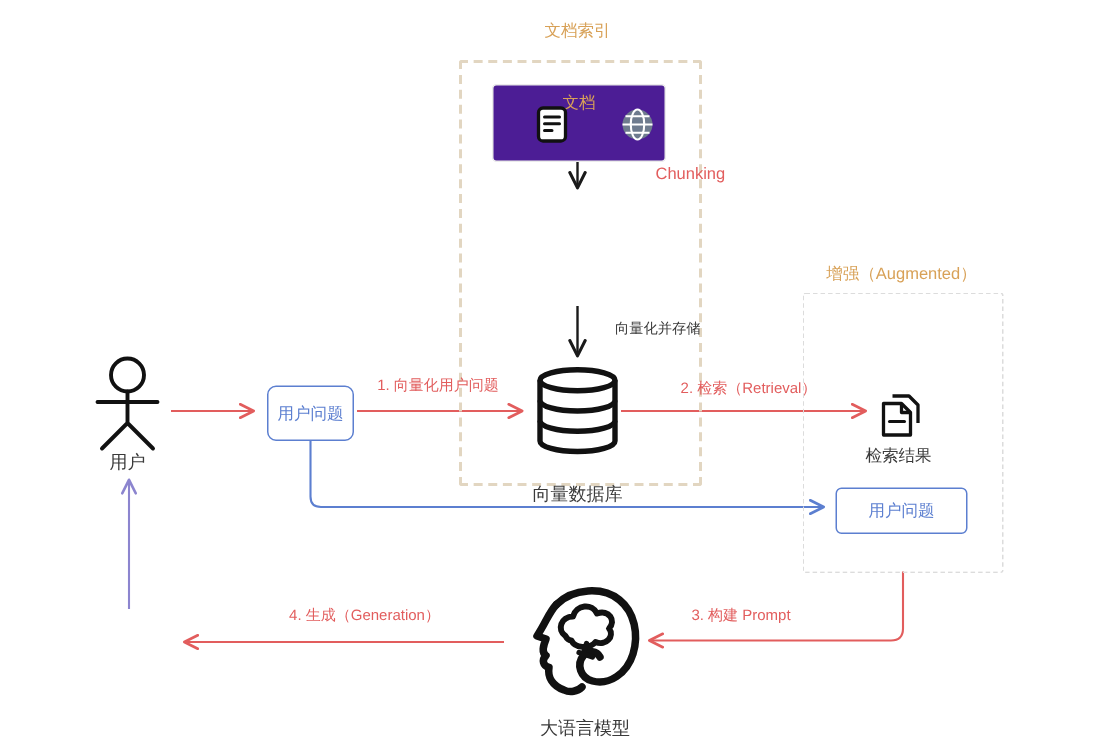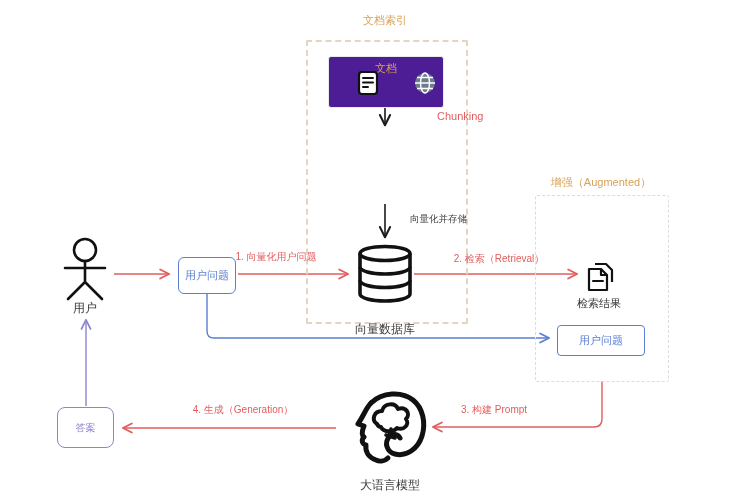--- a/index.html
+++ b/index.html
@@ -96,21 +96,21 @@
   <div class="abs ctr lbl lbl-dark fs12" style="left:385px;top:321px;">向量数据库</div>
 
   <svg class="icon" style="left:62px;top:237px;" width="46" height="66" viewBox="0 0 46 66">
     <circle cx="23" cy="13" r="11" fill="none" stroke="#111111" stroke-width="2.6"></circle>
     <path d="M23,24 V45 M3,31 H43 M23,45 L6,62 M23,45 L40,62" fill="none" stroke="#111111" stroke-width="2.6" stroke-linecap="round"></path>
   </svg>
   <div class="abs ctr lbl lbl-dark fs12" style="left:85px;top:300px;">用户</div>
 
   <div class="node-box q-box" style="left:178px;top:257px;width:58px;height:37px;">用户问题</div>
 
-  <div class="abs ctr lbl lbl-red fs10" style="left:276px;top:250px;">1. 向量化用户问题</div>
+  <div class="abs ctr lbl lbl-red fs10" style="left:292px;top:250px;">1. 向量化用户问题</div>
   <div class="abs ctr lbl lbl-red fs10" style="left:499px;top:252px;">2. 检索（Retrieval）</div>
 
   <div class="abs ctr lbl lbl-orange fs11" style="left:601px;top:175px;">增强（Augmented）</div>
 
   <div class="dashed-box aug" style="left:535px;top:195px;width:132px;height:185px;"></div>
 
 
   <svg class="icon" style="left:585px;top:261px;" width="30" height="32" viewBox="0 0 30 32">
     <path d="M10,3 H21 L27,9 V21" fill="none" stroke="#111111" stroke-width="2.2" stroke-linejoin="round"></path>
     <path d="M4,8 H16 L22,14 V29 H4 Z" fill="#ffffff" stroke="#111111" stroke-width="2.2" stroke-linejoin="round"></path>
@@ -125,15 +125,14 @@
   <div class="abs ctr lbl lbl-red fs10" style="left:243px;top:403px;">4. 生成（Generation）</div>
 
   <svg class="icon" style="left:338px;top:390px;" width="90" height="80" viewBox="0 0 90 80">
     <path d="M33,13 C44,2 64,1 75,10 C85,18 88,33 84,46 C80,59 68,67 57,64 C49,62 46,53 51,47 C54,43 60,44 62,48" fill="none" stroke="#111111" stroke-width="5" stroke-linecap="round"></path>
     <path d="M33,13 C28,18 26,25 20,34 L26,36 C24,41 23,45 26,47 C23,50 24,54 28,55 C27,61 30,67 38,70 C42,72 47,71 50,68" fill="none" stroke="#111111" stroke-width="5" stroke-linecap="round" stroke-linejoin="round"></path>
     <path d="M39,34 C33,30 36,21 44,21 C46,13 57,12 60,19 C68,16 73,24 68,29 C72,34 66,41 59,38 C55,43 45,42 43,37 C41,37 40,36 39,34 Z" fill="none" stroke="#111111" stroke-width="4" stroke-linejoin="round"></path>
     <path d="M53,39 L49,52 M48,45 L57,48" fill="none" stroke="#111111" stroke-width="3.5" stroke-linecap="round"></path>
   </svg>
   <div class="abs ctr lbl lbl-dark fs12" style="left:390px;top:477px;">大语言模型</div>
 
-  <div class="node-box answer-box" style="left:57px;top:407px;width:57px;height:41px;">答案</div>
 
 </div>
 
 </body></html>

